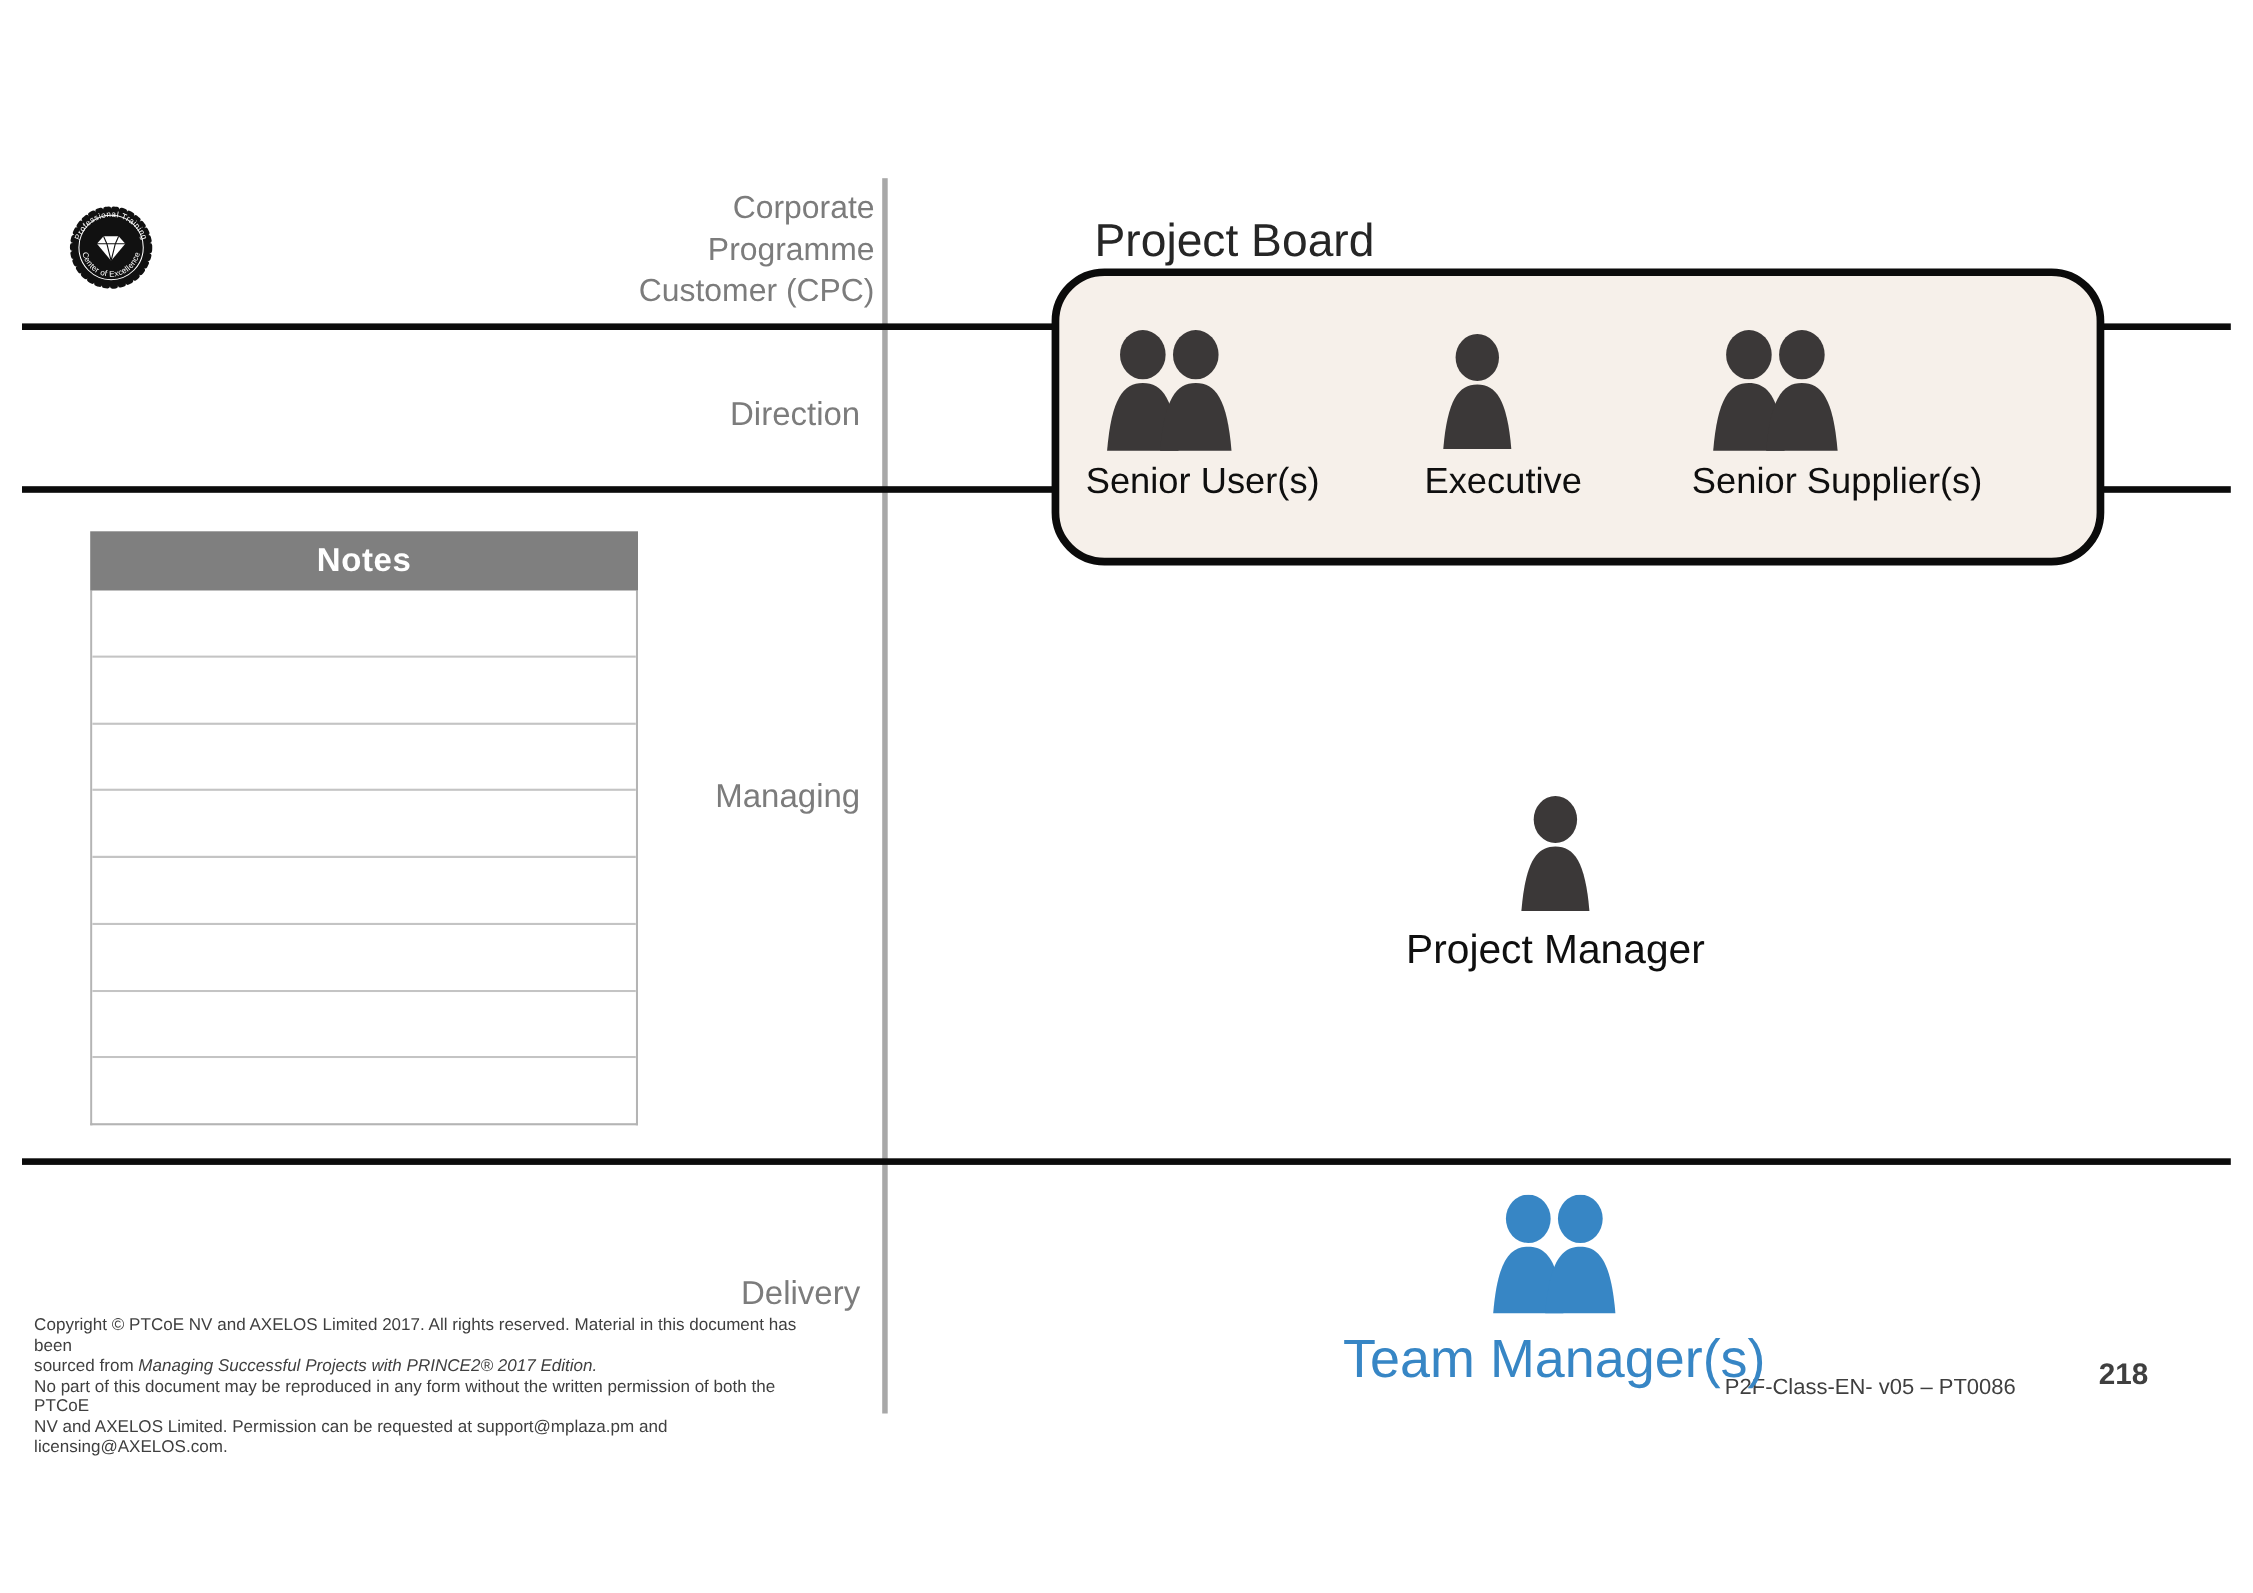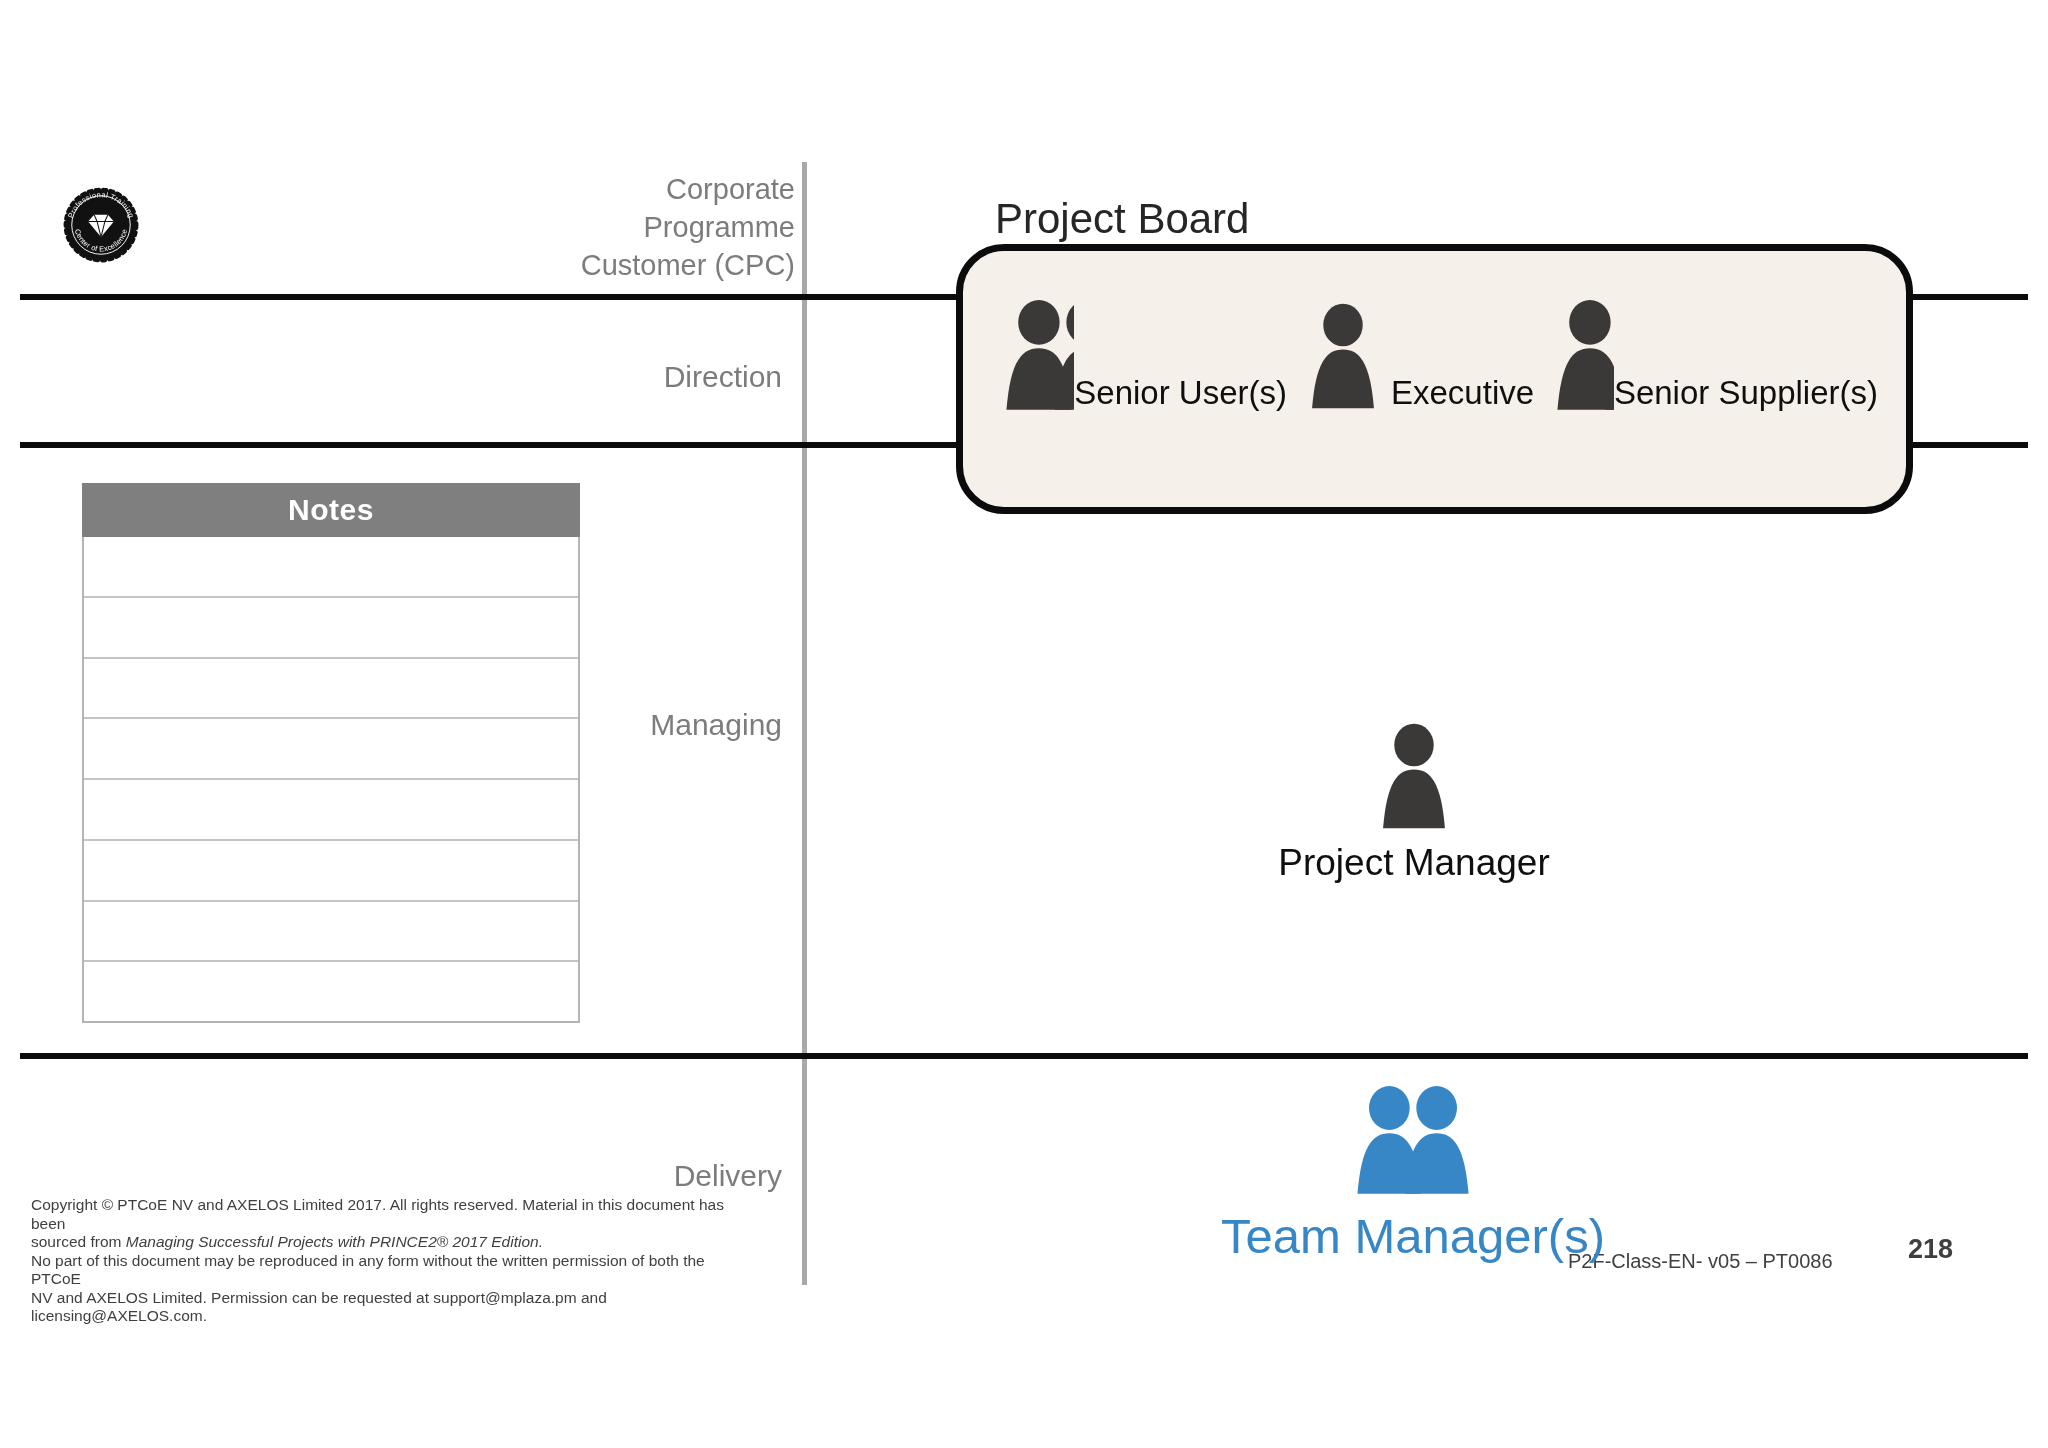--- a/index.html
+++ b/index.html
@@ -48,21 +48,21 @@
   .board-title{
     position:absolute;left:995px;top:196px;
     font-size:42px;line-height:46px;color:#262626;font-weight:500;white-space:nowrap;z-index:4;
   }
   .board-box{
     position:absolute;left:956px;top:244px;width:957px;height:270px;
     background:#f6f0ea;border:7px solid #0b0b0b;border-radius:48px;
     box-sizing:border-box;z-index:3;
   }
   .member{
-    position:absolute;display:flex;flex-direction:row;align-items:flex-end;z-index:4;
+    position:absolute;display:flex;flex-direction:column;align-items:flex-start;z-index:4;
   }
   .member-senior-user{left:987px;top:300px;width:300px;}
   .member-executive{left:1295px;top:302px;width:250px;}
   .member-senior-supplier{left:1538px;top:300px;width:340px;}
   .member .icon{color:#3b3838;}
   .member-label{
     margin-top:6px;font-size:33px;color:#0f0f0f;white-space:nowrap;font-weight:500;
   }
 
   

